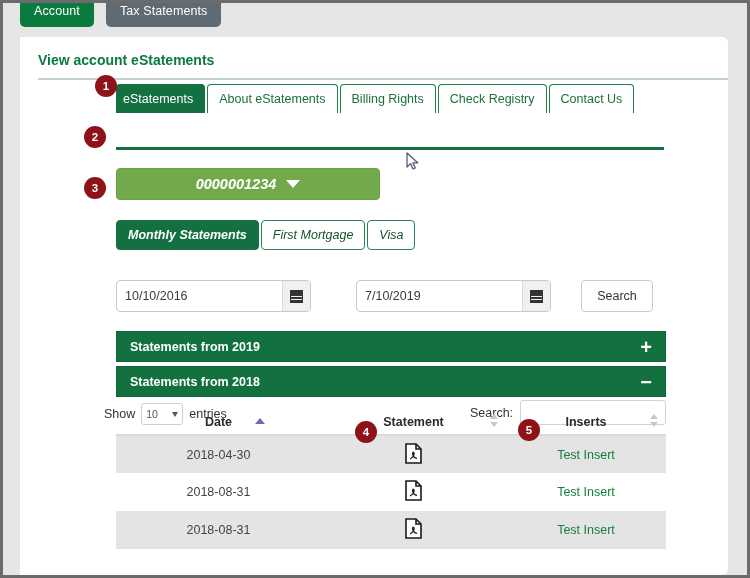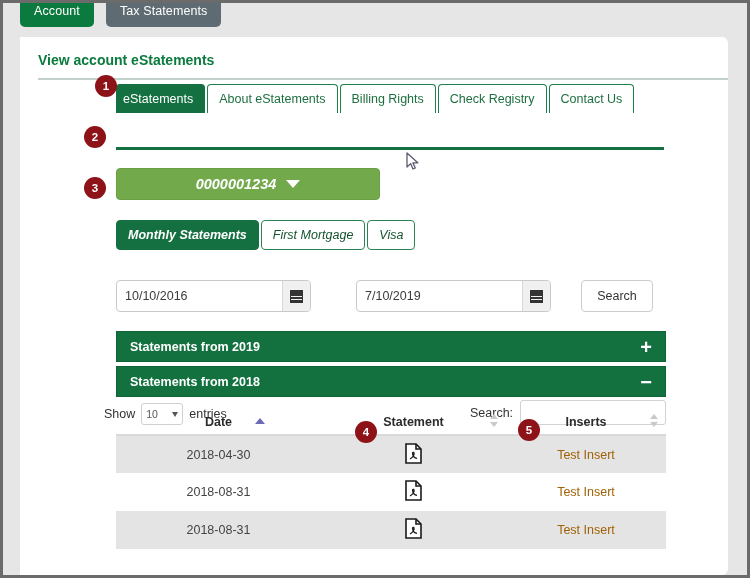--- a/index.html
+++ b/index.html
@@ -271,21 +271,21 @@
   }
   .sort-both i {
     display: block; width: 0; height: 0; margin: 0 auto;
     border-left: 4.5px solid transparent;
     border-right: 4.5px solid transparent;
   }
   .sort-both i.up { border-bottom: 5px solid #c9c9c9; }
   .sort-both i.dn { border-top: 5px solid #c9c9c9; margin-top: 3px; }
 
   .pdf-icon { display: inline-block; vertical-align: middle; }
-  .insert-link { color: #a16207; }
+  .insert-link { color: #15803d; }
 
   
   .badge {
     position: absolute;
     width: 22px; height: 22px;
     border-radius: 50%;
     background: #8d1318;
     color: #ffffff;
     font-size: 11.5px;
     font-weight: bold;

